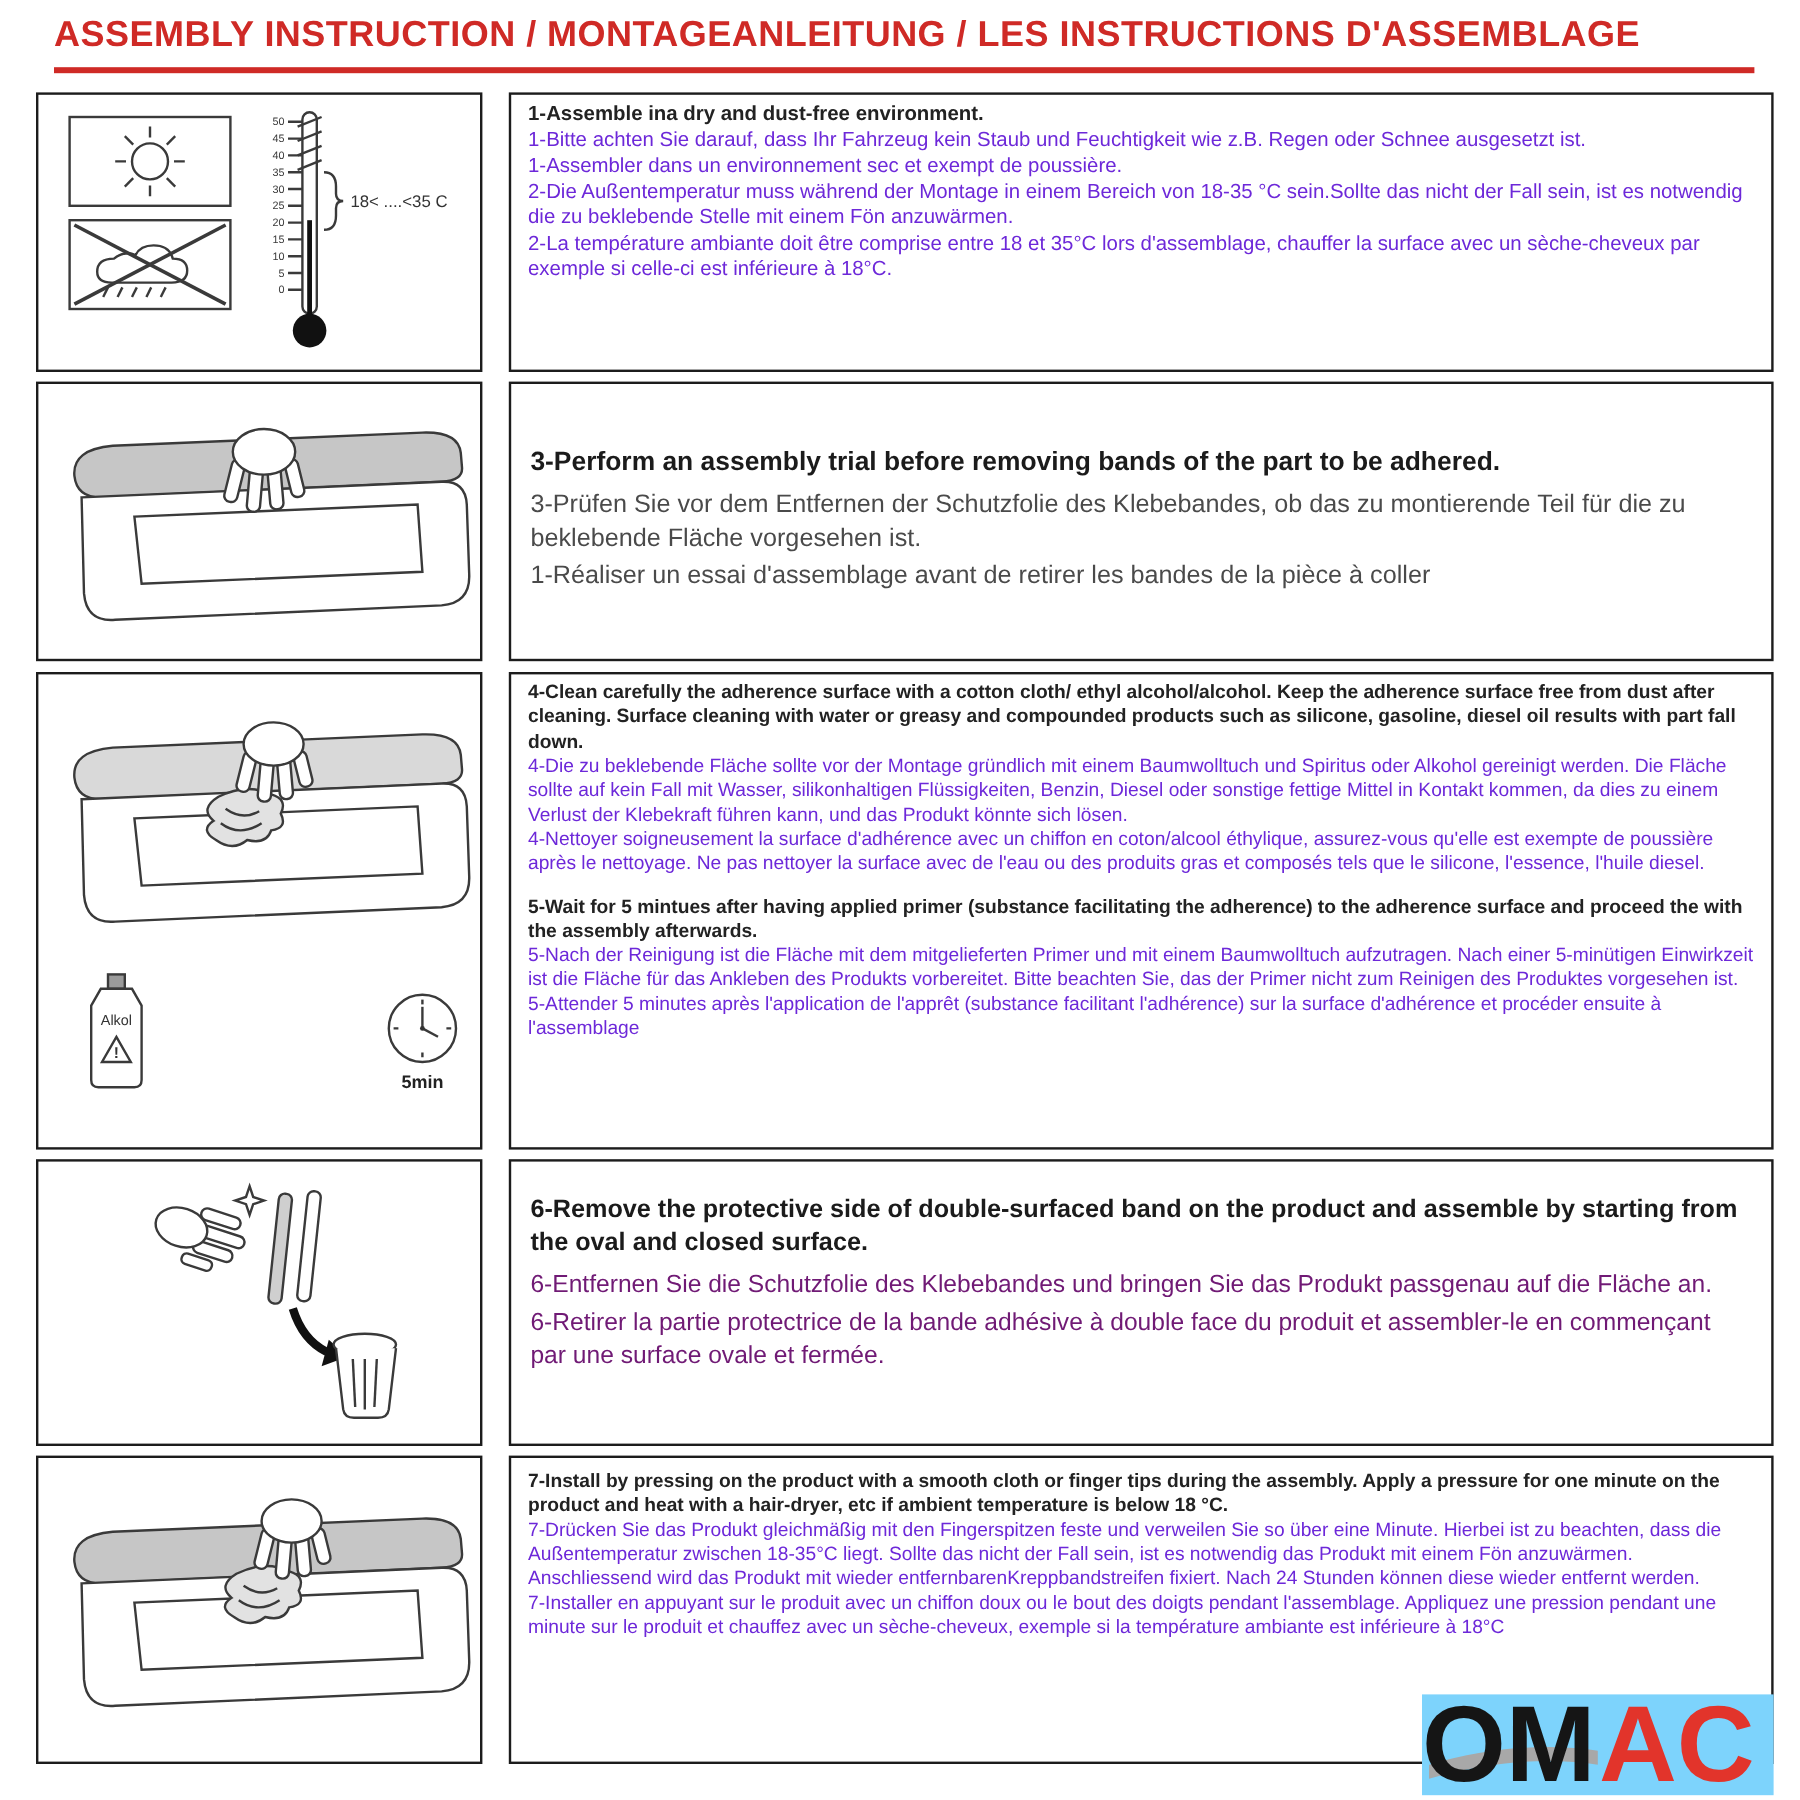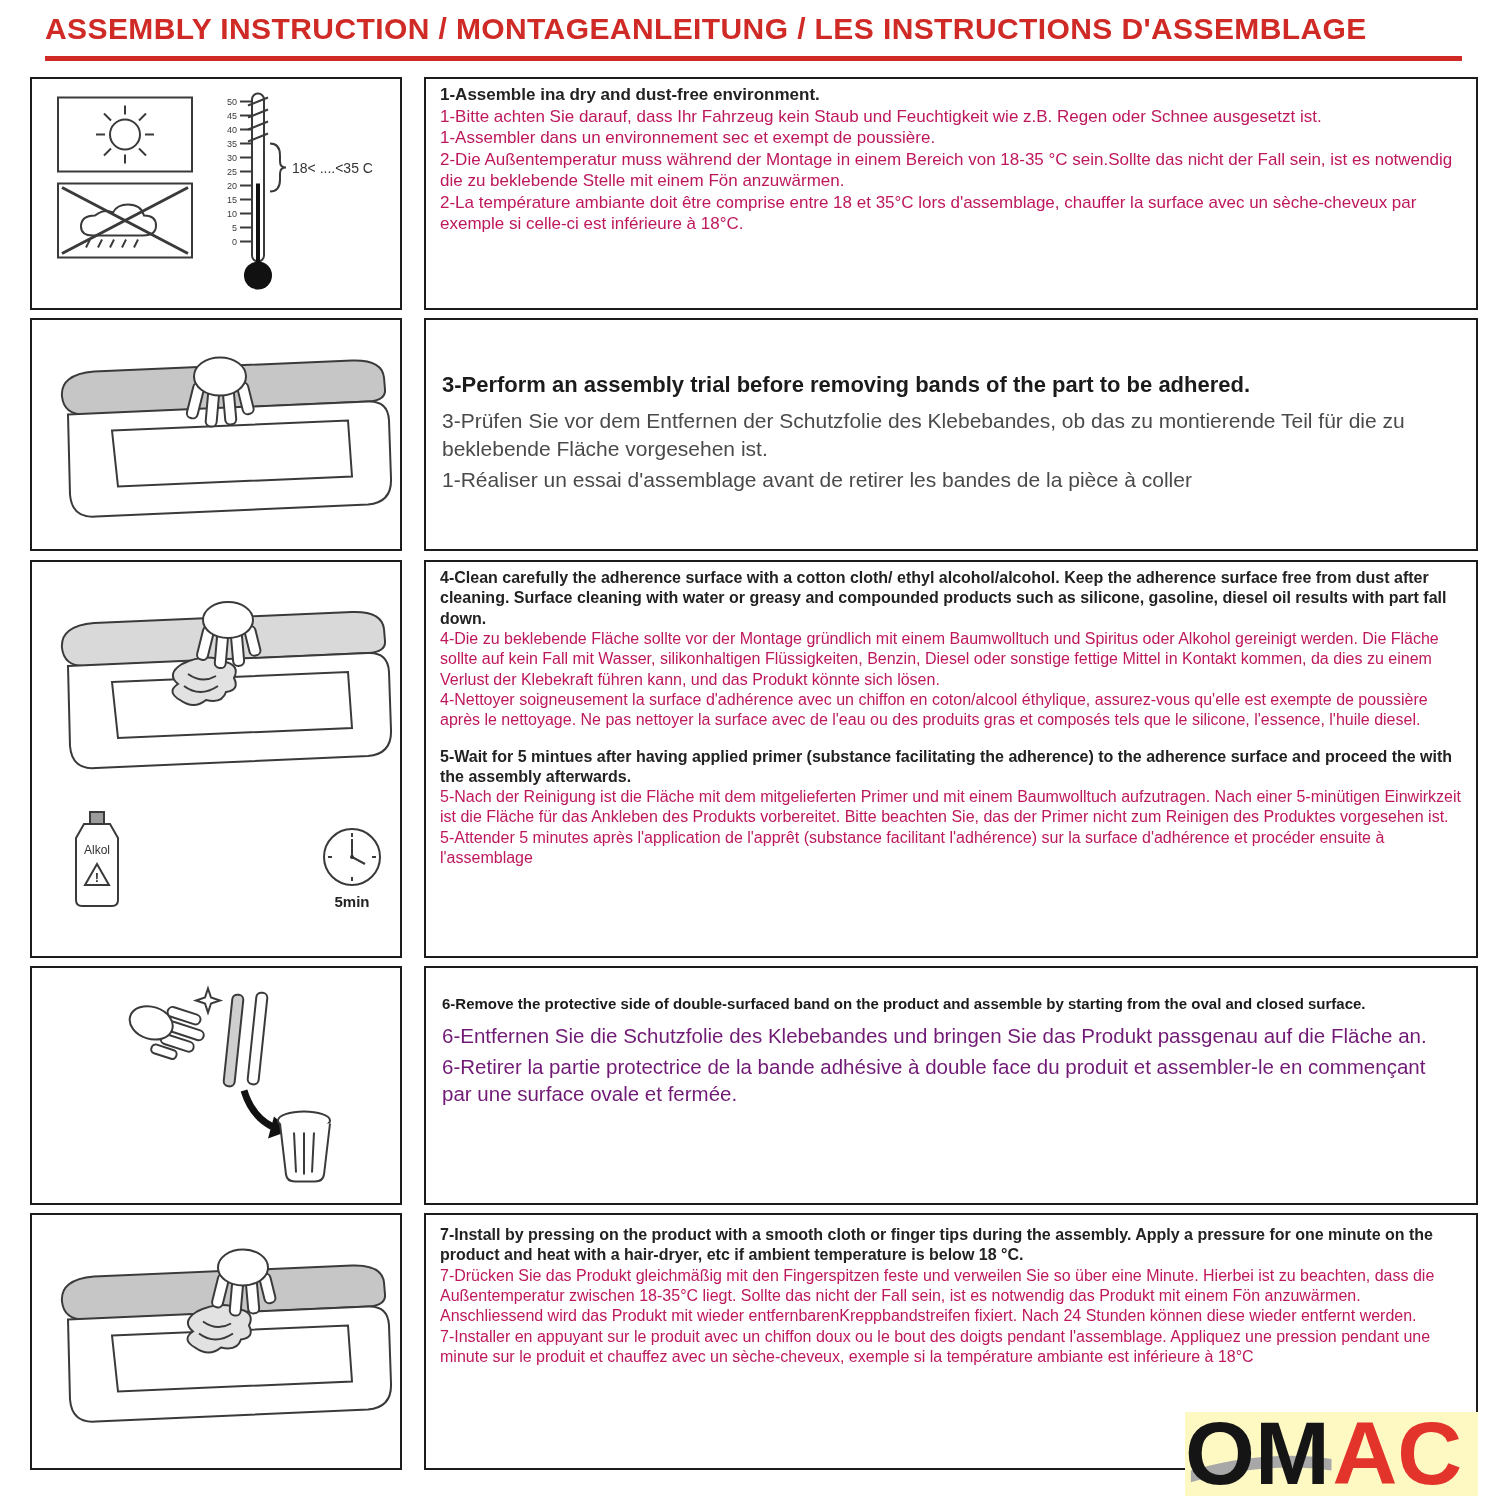--- a/index.html
+++ b/index.html
@@ -12,39 +12,39 @@
     position:absolute; left:45px; top:12px; width:1420px;
     font-size:30px; font-weight:bold; color:#cf2a26; white-space:nowrap;
     letter-spacing:0.4px;
   }
   .title-rule { position:absolute; left:45px; top:56px; width:1417px; height:5px; background:#cf2a26; }
 
   .box { position:absolute; border:2px solid #1c1c1c; background:#fff; overflow:hidden; }
   .illus-box { display:flex; align-items:center; justify-content:center; }
   .illus-box svg { width:100%; height:100%; display:block; }
 
-  .text-box p { color:#be185d; }
+  .text-box p { color:#6d28d9; }
   .text-box .b { font-weight:bold; color:#222; }
 
   .small { padding:5px 14px; }
   .small p { font-size:17px; line-height:1.27; }
   .gap { margin-top:16px; }
 
   .large { padding:50px 16px 0 16px; }
   .large p { font-size:21px; line-height:1.32; color:#4a4a4a; margin-bottom:4px; }
   .large .b { font-size:22px; color:#1b1b1b; margin-bottom:8px; }
 
   .mid { padding:6px 14px; }
   .mid p { font-size:16px; line-height:1.27; }
 
   .large4 { padding:26px 16px 0 16px; }
   .large4 p { font-size:20.5px; line-height:1.32; color:#701a75; margin-bottom:4px; }
-  .large4 .b { font-size:15px; color:#1b1b1b; margin-bottom:8px; }
-
-  .logo { position:absolute; left:1185px; top:1412px; width:293px; height:84px; background:#fef9c3; }
+  .large4 .b { font-size:21px; color:#1b1b1b; margin-bottom:8px; }
+
+  .logo { position:absolute; left:1185px; top:1412px; width:293px; height:84px; background:#7dd3fc; }
   .logo svg { width:100%; height:100%; display:block; }
 
   .ill-stroke { stroke:#3a3a3a; fill:none; stroke-width:2; }
 </style>
 </head>
 <body>
 
 <div class="page">
 
   <div class="title">ASSEMBLY INSTRUCTION / MONTAGEANLEITUNG / LES INSTRUCTIONS D'ASSEMBLAGE</div>

